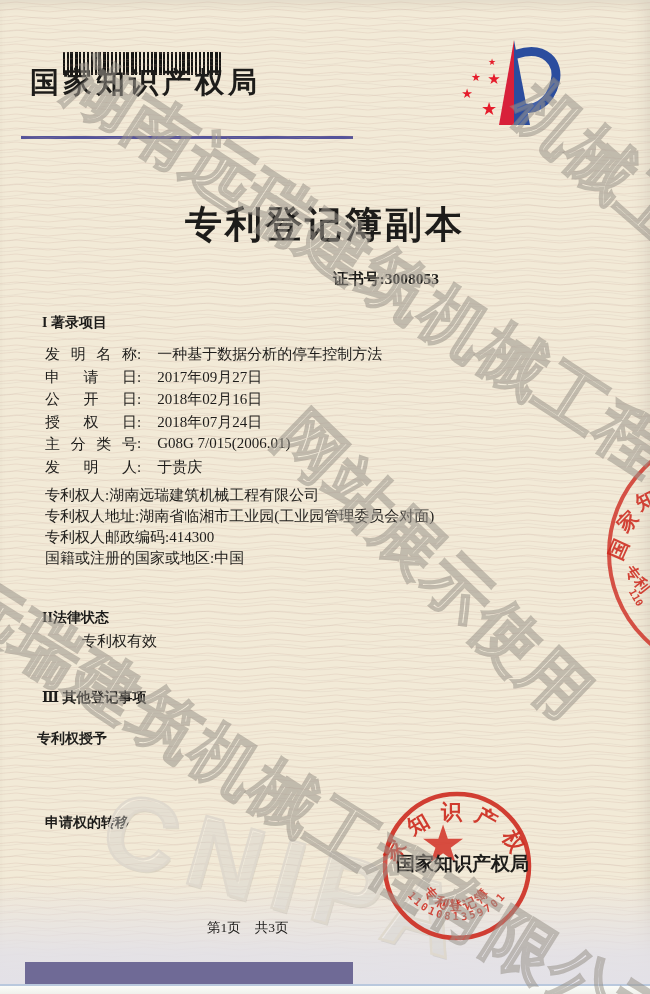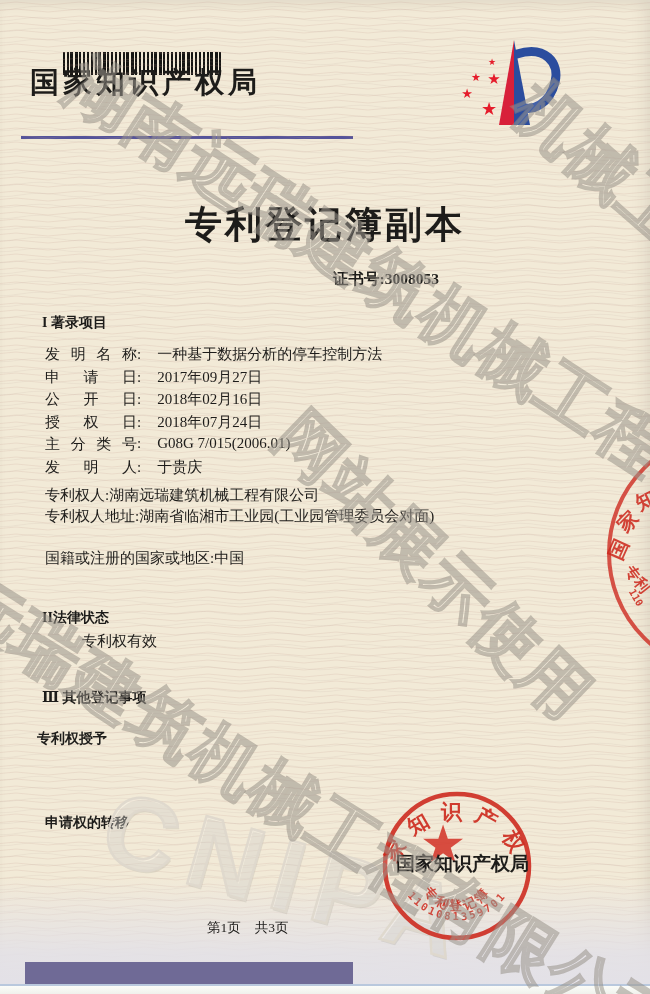--- a/index.html
+++ b/index.html
@@ -136,20 +136,21 @@
   <div class="abs field-row txt" style="top:458px;">
     <span class="field-label">
         <span>发</span>
         <span>明</span>
         <span>人</span>
       </span><span class="field-colon">:</span><span class="field-value">于贵庆</span>
   </div>
 
   <div class="abs plain txt" style="left:45px;top:486px;">专利权人:湖南远瑞建筑机械工程有限公司</div>
   <div class="abs plain txt" style="left:45px;top:507px;">专利权人地址:湖南省临湘市工业园(工业园管理委员会对面)</div>
+  <div class="abs plain txt" style="left:45px;top:528px;">专利权人邮政编码:414300</div>
   <div class="abs plain txt" style="left:45px;top:549px;">国籍或注册的国家或地区:中国</div>
 
   <div class="abs sec-head txt" style="left:42px;top:609px;">II法律状态</div>
   <div class="abs plain txt" style="left:45px;top:632px;margin-left:37px;">专利权有效</div>
 
   <div class="abs sec-head txt" style="left:42px;top:689px;">Ⅲ 其他登记事项</div>
   <div class="abs sec-head txt" style="left:37px;top:730px;">专利权授予</div>
   <div class="abs sec-head txt" style="left:45px;top:814px;">申请权的转移</div>
 
   <div class="abs wm wm-cn" style="left:98px;top:38px;transform:rotate(33deg);">湖南远瑞建筑机械工程有限</div>

